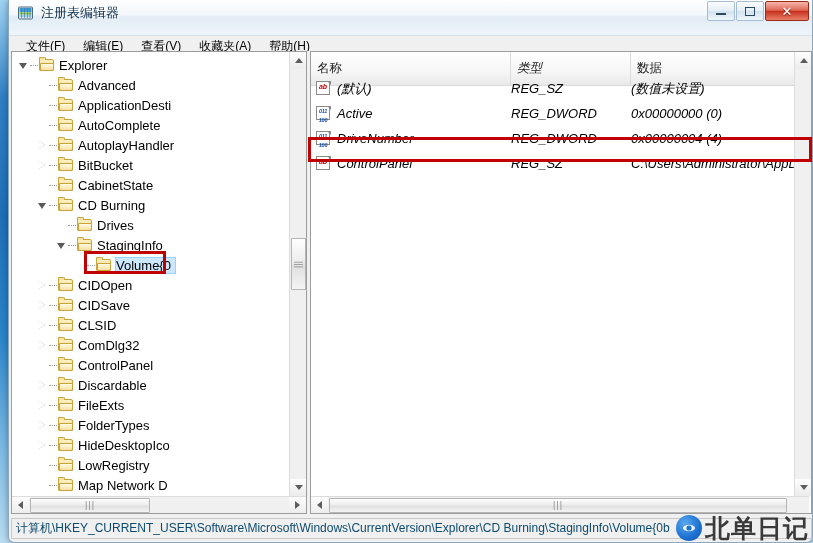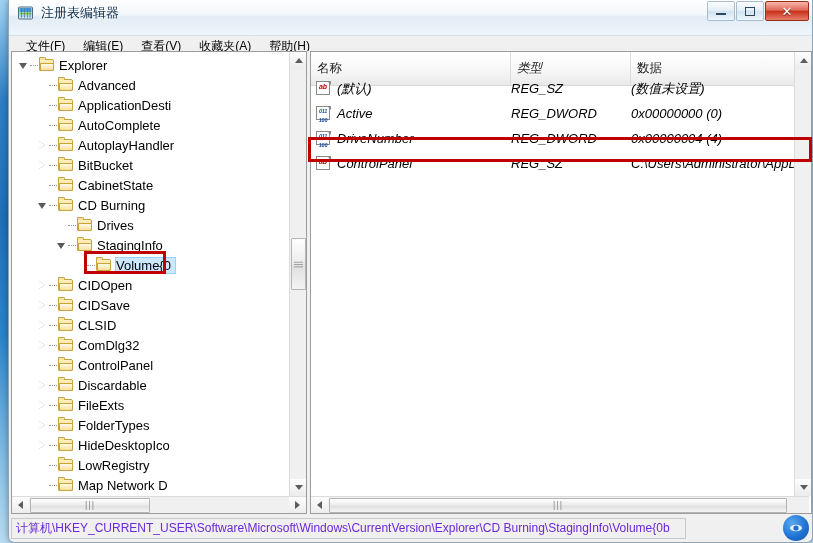--- a/index.html
+++ b/index.html
@@ -287,26 +287,26 @@
   .grip-h { font-size:9px; color:#8a8a8a; letter-spacing:1px; line-height:1; }
   .grip-v { font-size:9px; color:#8a8a8a; line-height:1; transform: rotate(90deg); }
   .tri-up   { width:0;height:0;border-left:4px solid transparent;border-right:4px solid transparent;border-bottom:5px solid #5d5d5d; }
   .tri-down { width:0;height:0;border-left:4px solid transparent;border-right:4px solid transparent;border-top:5px solid #5d5d5d; }
   .tri-left { width:0;height:0;border-top:4px solid transparent;border-bottom:4px solid transparent;border-right:5px solid #5d5d5d; }
   .tri-right{ width:0;height:0;border-top:4px solid transparent;border-bottom:4px solid transparent;border-left:5px solid #5d5d5d; }
 
   
   #statusbar {
     position:absolute; left:2px; bottom:3px;
-    width: 675px; height: 21px;
+    width: 801px; height: 21px;
     background:#f0f0f0;
     border:1px solid #c8c8c8;
     display:flex; align-items:center;
     padding-left:4px;
-    font-size:12px; color:#6d28d9;
+    font-size:12px; color:#0c4a6e;
     white-space: nowrap; overflow:hidden;
   }
 
   
   #watermark {
     position:absolute; right: 4px; bottom: 2px;
     display:flex; align-items:center; gap:3px;
     z-index: 60; pointer-events:none;
   }
   #wm-logo {
@@ -730,13 +730,14 @@
 
 </div>
 
 <div id="watermark">
   <div id="wm-logo">
     <svg width="18" height="18" viewBox="0 0 18 18">
       <ellipse cx="9" cy="9" rx="6" ry="3.2" fill="#fff" opacity="0.9"></ellipse>
       <ellipse cx="9" cy="9" rx="2.6" ry="2.6" fill="#1b6fd0"></ellipse>
     </svg>
   </div>
+  <div id="wm-text">北单日记</div>
 </div>
 
 </body></html>

